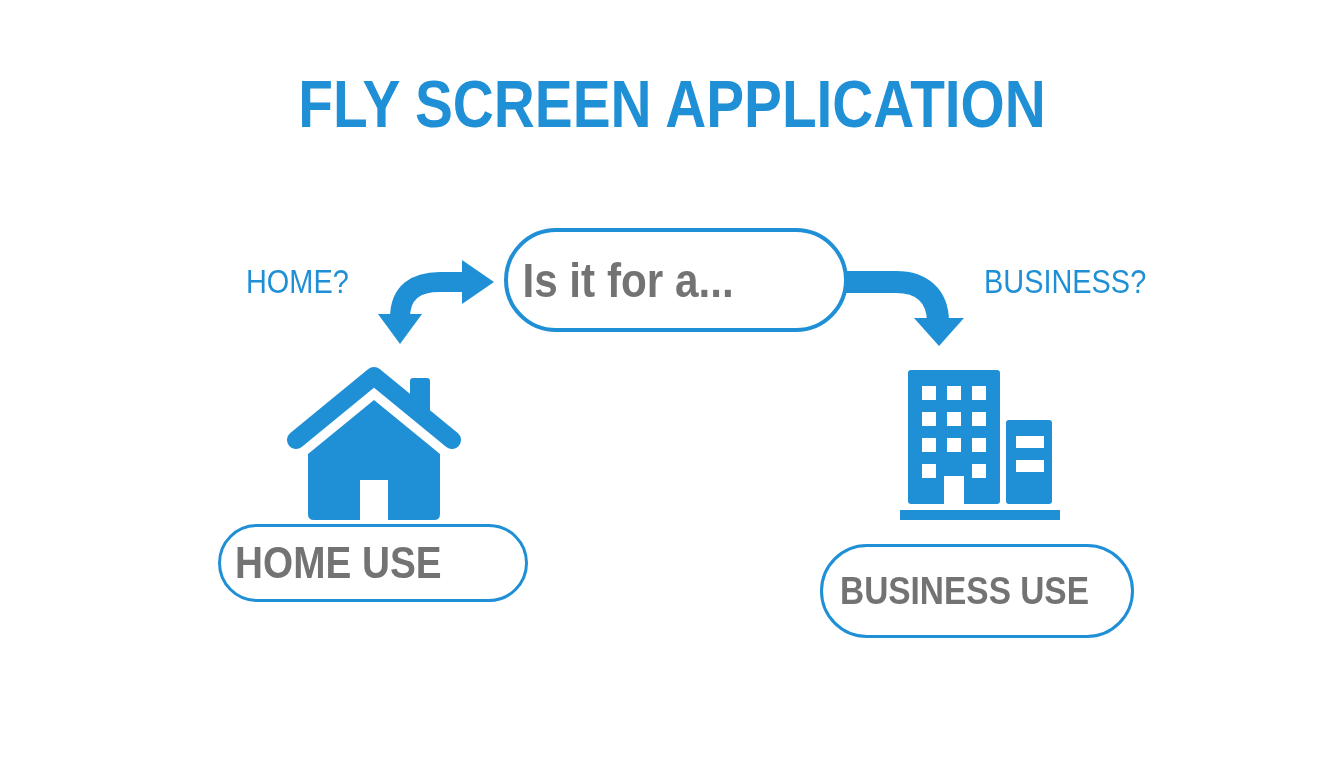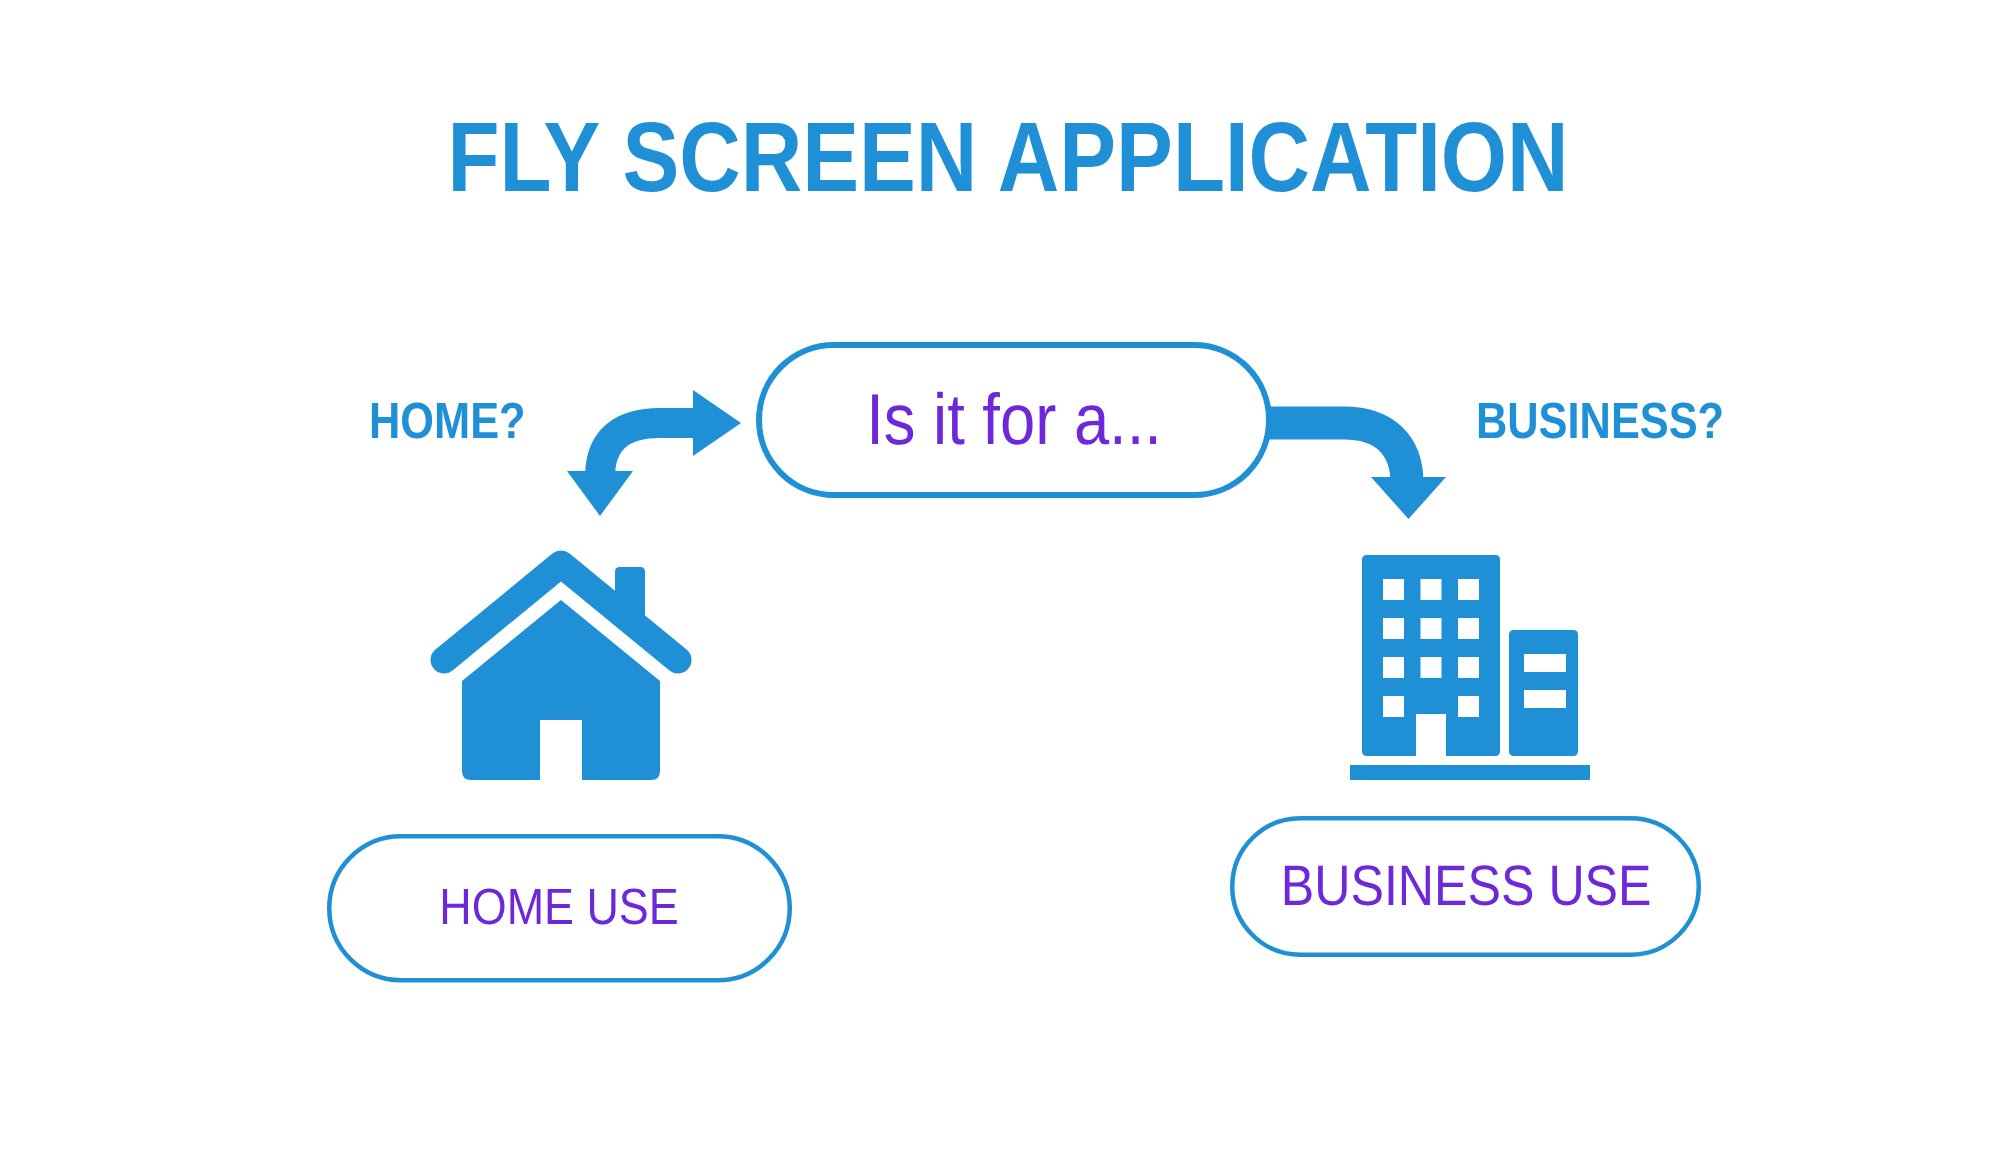--- a/index.html
+++ b/index.html
@@ -2,23 +2,23 @@
 <html><head>
 <meta charset="utf-8">
 <style>
   html, body { margin:0; padding:0; }
   body { width:1344px; height:768px; background:#ffffff; position:relative; overflow:hidden;
          font-family:"Liberation Sans", "DejaVu Sans", sans-serif; }
   .title { position:absolute; left:0; width:1344px; top:66px; text-align:center;
            font-size:66px; font-weight:bold; letter-spacing:0px; color:#1f8fd6;
            transform:scaleX(0.86); transform-origin:center; }
   .pill { position:absolute; border:4px solid #1f8fd6; border-radius:60px; box-sizing:border-box;
-          display:flex; align-items:center; justify-content:center; color:#6d28d9; font-weight:normal; }
+          display:flex; align-items:center; color:#737373; font-weight:bold; }
   .pill span { display:inline-block; transform:scaleX(0.88); }
-  .question { position:absolute; font-weight:bold; color:#1f8fd6; font-size:34px; }
+  .question { position:absolute; font-weight:normal; color:#1f8fd6; font-size:34px; }
   .question span { display:inline-block; transform:scaleX(0.85); transform-origin:left; }
   svg { position:absolute; }
 </style>
 </head>
 <body>
 
 <div class="title">FLY SCREEN APPLICATION</div>
 
 <div class="pill" style="left:504px; top:228px; width:344px; height:104px; font-size:48px;">
   <span>Is it for a...</span>
@@ -63,18 +63,18 @@
     <rect x="28" y="102" width="14" height="14"></rect>
       <rect x="78" y="102" width="14" height="14"></rect>
     <rect x="50" y="114" width="20" height="28"></rect>
   </g>
   <rect x="112" y="58" width="46" height="84" rx="3" fill="#1f8fd6"></rect>
   <rect x="122" y="74" width="28" height="12" fill="#ffffff"></rect>
   <rect x="122" y="98" width="28" height="12" fill="#ffffff"></rect>
   <rect x="6" y="148" width="160" height="10" fill="#1f8fd6"></rect>
 </svg>
 
-<div class="pill" style="left:218px; top:556px; width:310px; height:99px; font-size:34px; border-width:3px;">
+<div class="pill" style="left:218px; top:524px; width:310px; height:78px; font-size:44px; border-width:3px;">
   <span>HOME USE</span>
 </div>
 <div class="pill" style="left:820px; top:544px; width:314px; height:94px; font-size:38px; border-width:3px;">
   <span>BUSINESS USE</span>
 </div>
 
 </body></html>

